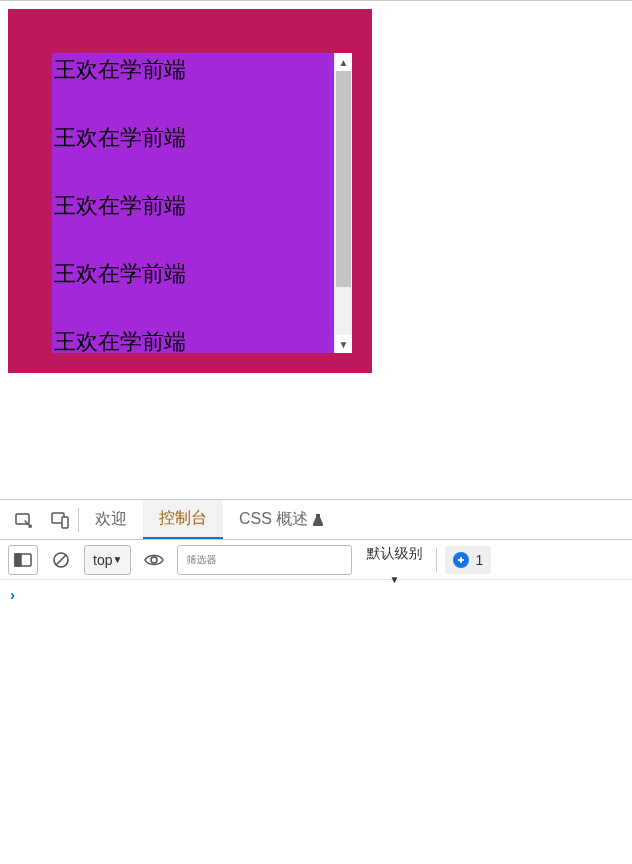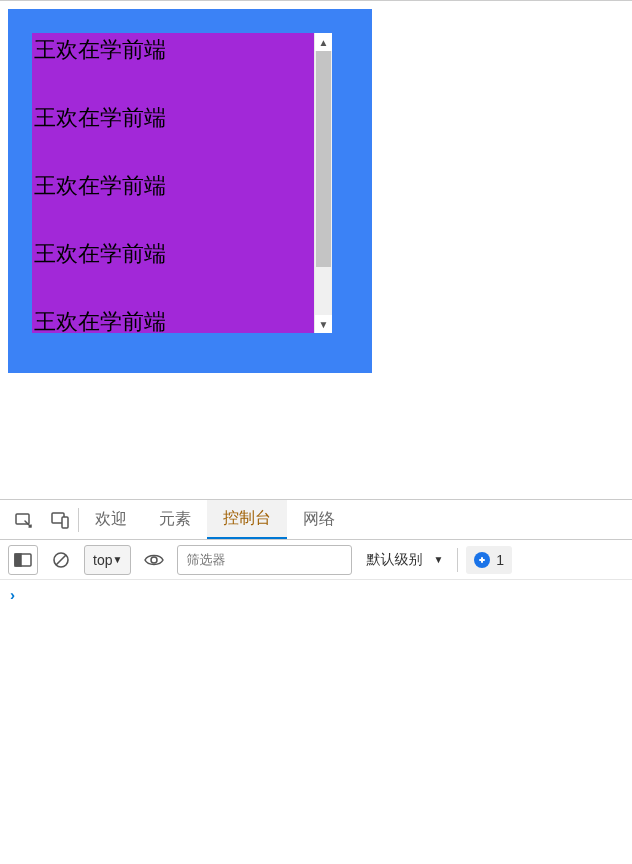--- a/index.html
+++ b/index.html
@@ -17,22 +17,22 @@
       background: #ccc;
     }
     .page-area {
       height: 498px;
       padding: 8px;
       background: #fff;
     }
     .outer-box {
       width: 364px;
       height: 364px;
-      background: #3b82f6;
-      padding: 24px;
+      background: #be185d;
+      padding: 44px;
     }
     .scroll-wrapper {
       width: 300px;
       height: 300px;
       display: flex;
     }
     .purple-box {
       background: #a228d8;
       flex: 1;
       overflow: hidden;
@@ -142,31 +142,32 @@
       color: #333;
       background: #f4f4f4;
     }
     .filter-input {
       flex: 1;
       max-width: 175px;
       height: 30px;
       border: 1px solid #bbb;
       border-radius: 3px;
       padding: 0 8px;
-      font-size: 13px;
+      font-size: 10px;
       color: #7f1d1d;
       outline: none;
     }
     .level-select {
       display: flex;
       align-items: center;
       height: 30px;
       padding: 0 6px;
       gap: 11px;
       color: #333;
+      flex-direction: column;
     }
     .issue-badge {
       display: flex;
       align-items: center;
       gap: 6px;
       background: #f0f0f0;
       border-radius: 3px;
       padding: 2px 8px;
       height: 28px;
     }
@@ -233,23 +234,29 @@
       </svg>
     </div>
     <div class="dt-tab-icon">
       <svg width="20" height="20" viewBox="0 0 20 20" fill="none" stroke="currentColor" stroke-width="1.5">
         <rect x="2" y="3" width="12" height="10" rx="1"></rect>
         <rect x="12" y="7" width="6" height="11" rx="1" fill="#fff"></rect>
       </svg>
     </div>
     <div class="divider"></div>
     <div class="dt-tab">欢迎</div>
-    <div class="dt-tab">元素</div>
     <div class="dt-tab active">控制台</div>
-    <div class="dt-tab">网络</div>
+    <div class="dt-tab">
+      <span>CSS 概述</span>
+      <span style="margin-left:4px;color:#555;">
+        <svg width="12" height="14" viewBox="0 0 12 14" fill="currentColor">
+            <path d="M4 1h4v3l3 7c.5 1-.2 2-1.3 2H2.3C1.2 13 .5 12 1 11l3-7V1z"></path>
+          </svg>
+      </span>
+    </div>
   </div>
 
   <div class="dt-toolbar">
     <div class="tb-icon boxed">
       <svg width="18" height="14" viewBox="0 0 18 14" fill="none" stroke="currentColor" stroke-width="1.5">
         <rect x="1" y="1" width="16" height="12" rx="1"></rect>
         <rect x="1" y="1" width="6" height="12" fill="currentColor"></rect>
       </svg>
     </div>
     <div class="tb-icon">

